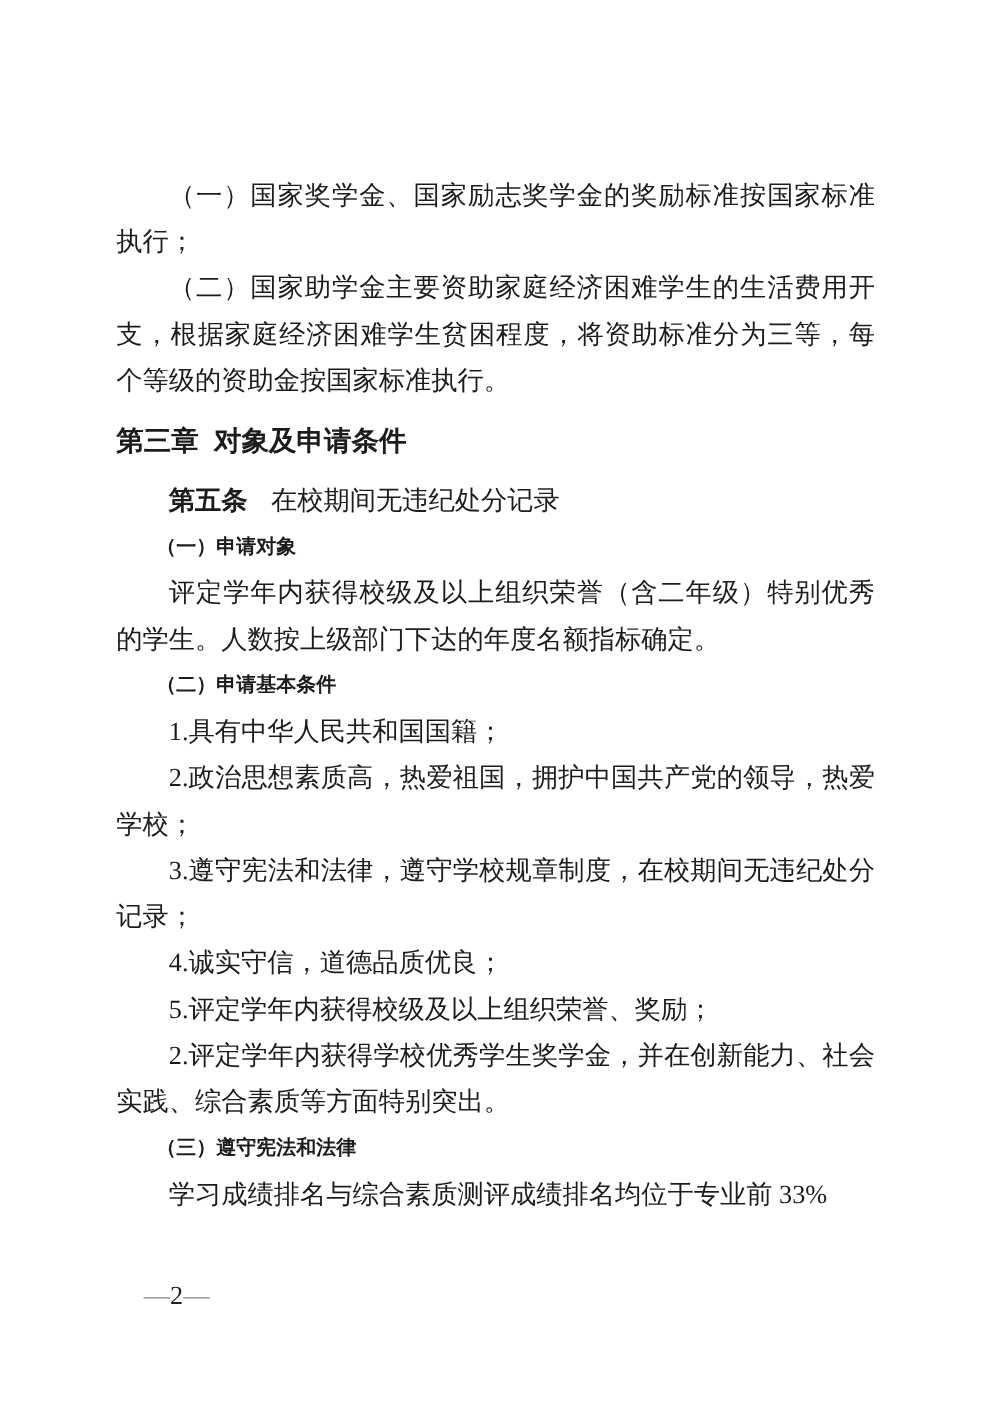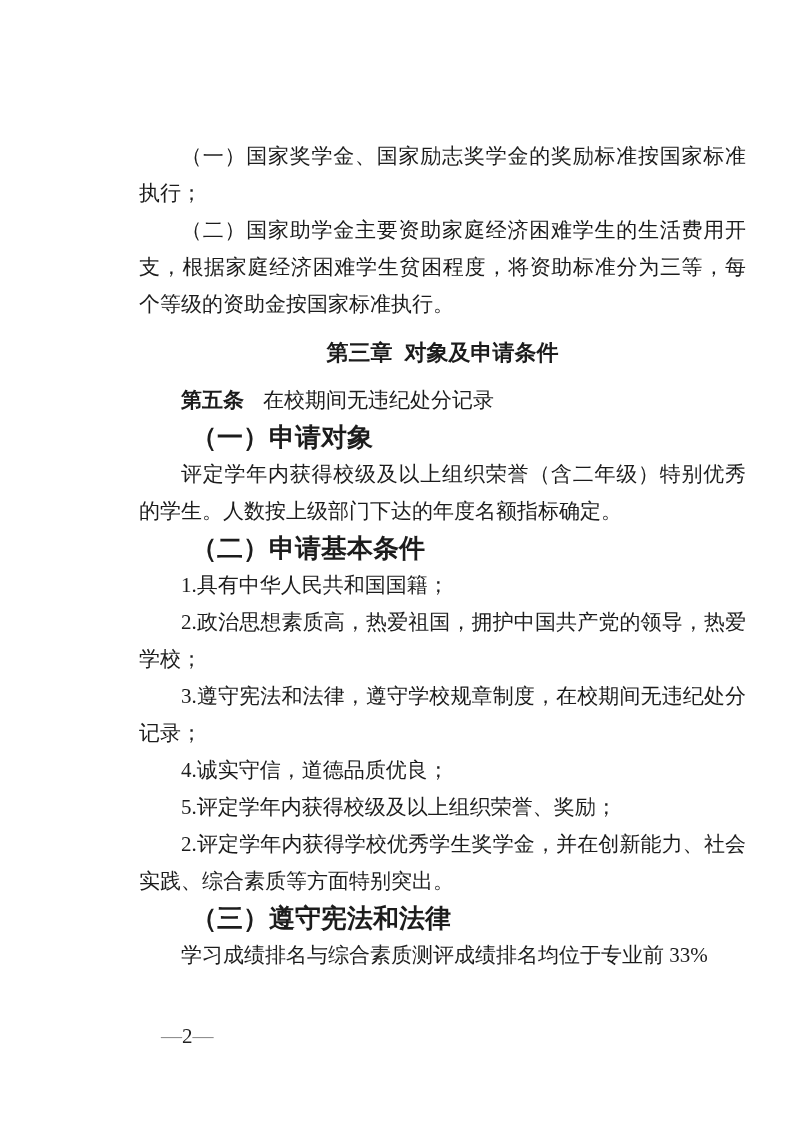--- a/index.html
+++ b/index.html
@@ -8,39 +8,37 @@
     background: #ffffff;
   }
   .page {
     position: relative;
     width: 742px;
     height: 1122px;
     background: #ffffff;
     overflow: hidden;
     font-family: "Liberation Serif", "DejaVu Serif", serif;
     color: #1c1c1c;
-    margin-left: 46px;
   }
   .content {
     position: absolute;
     left: 93px;
     top: 138px;
     width: 607px;
     font-size: 21px;
     line-height: 37px;
     text-align: justify;
     word-break: break-all;
   }
   .para {
     margin: 0;
     text-indent: 2em;
   }
   .chapter-heading {
     margin: 11px 0;
-    text-align: center;
     text-indent: 0;
     font-size: 22px;
     font-weight: 700;
     font-family: "Liberation Sans", "DejaVu Sans", sans-serif;
     white-space: pre-wrap;
     word-break: keep-all;
   }
   .article-line {
     margin: 0;
     text-indent: 2em;
@@ -48,21 +46,21 @@
   .article-label {
     font-weight: 700;
   }
   .article-text {
     margin-left: 0.9em;
   }
   .sub-heading {
     margin: 0;
     text-indent: 2em;
     font-weight: 700;
-    font-size: 26px;
+    font-size: 16px;
   }
   .footer {
     position: absolute;
     left: 115px;
     top: 1024px;
     font-size: 21px;
     line-height: 24px;
     color: #222222;
   }
   .footer .dash {

